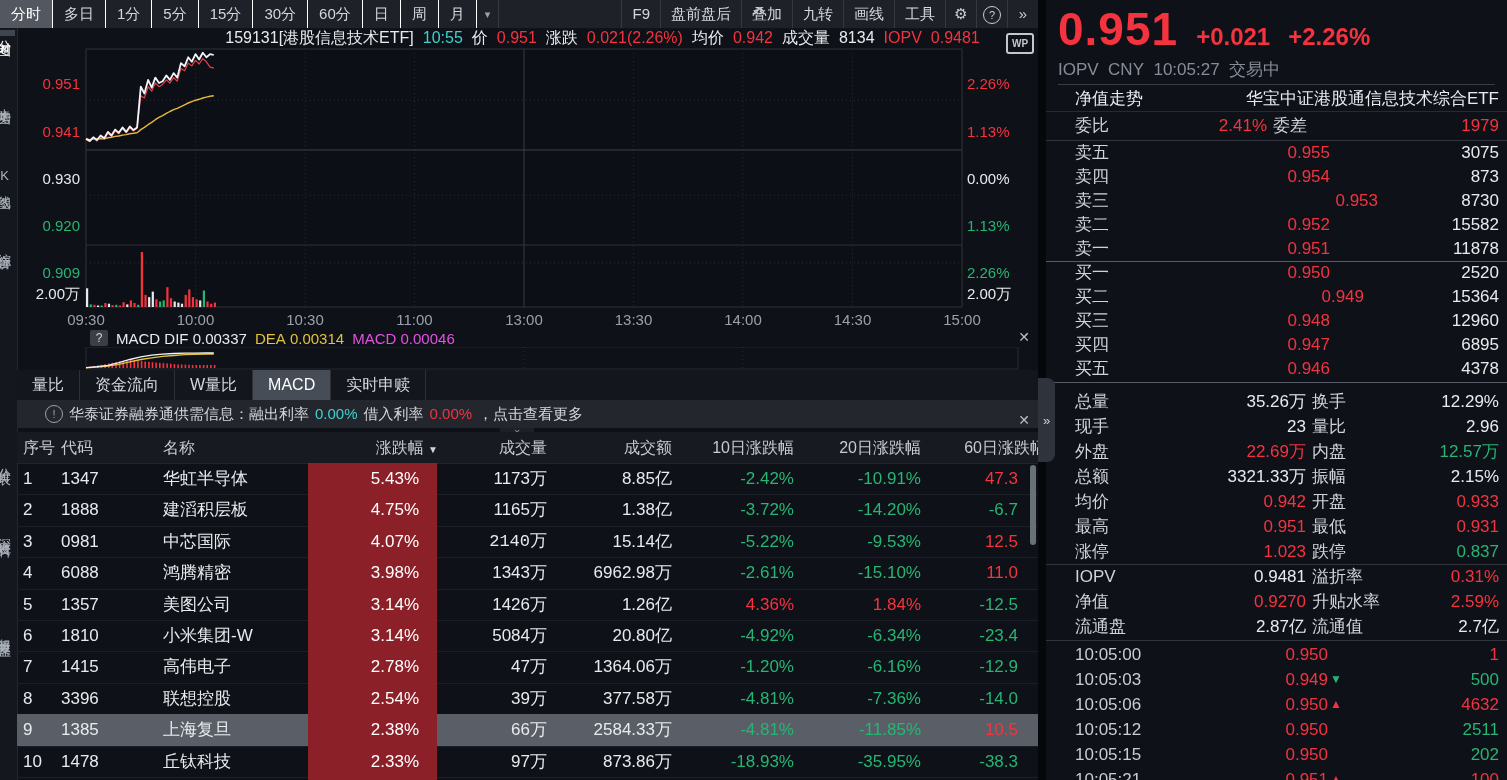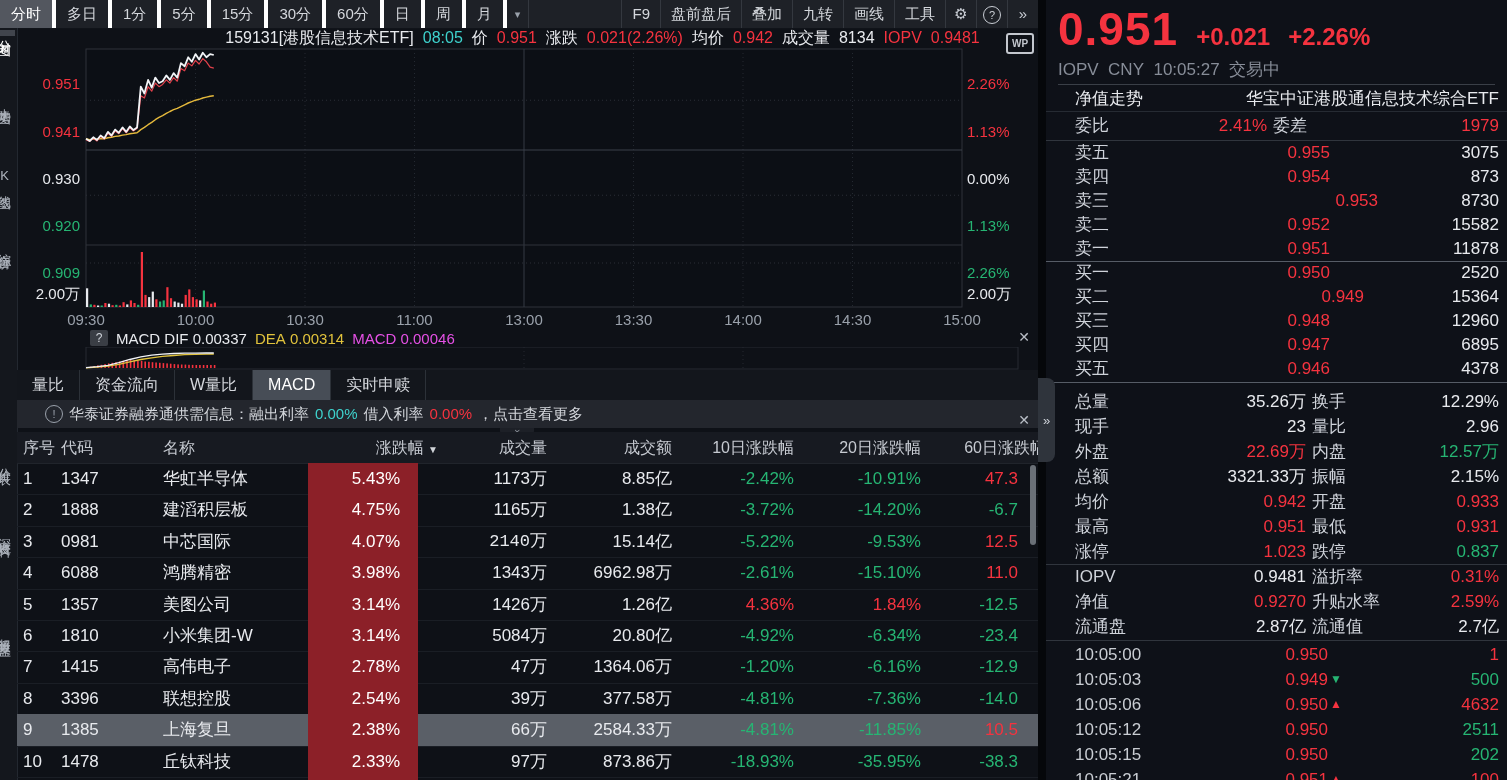--- a/index.html
+++ b/index.html
@@ -10,21 +10,21 @@
   html,body{margin:0;padding:0;background:#000;}
   .app{position:relative;width:1507px;height:780px;overflow:hidden;background:var(--bg);
        font-family:"Liberation Sans","DejaVu Sans",sans-serif;color:var(--white-t);}
   .c-r{color:var(--red)} .c-g{color:var(--green)} .c-w{color:var(--white-t)}
   .c-cy{color:var(--cyan)} .c-y{color:var(--yellow)} .c-m{color:var(--magenta)}
   .nw{white-space:nowrap}
   
   .main{position:absolute;left:0;top:0;width:1038px;height:780px;background:#0e1117;border-right:1px solid #05070a;}
   .toolbar{position:absolute;left:0;top:0;width:1038px;height:28px;background:var(--toolbar);
            display:flex;align-items:stretch;font-size:15px;color:#d4d7dc;border-bottom:1px solid #101319;}
-  .tb-tab{padding:0 11px;line-height:28px;border-right:4px solid #ffffff;cursor:default;}
+  .tb-tab{padding:0 11px;line-height:28px;border-right:1px solid #ffffff;cursor:default;}
   .tb-tab.active{background:#53575f;color:#fff;}
   .tb-caret{padding:0 8px;line-height:28px;color:#9aa1ab;border-right:1px solid #34383f;font-size:11px;}
   .tb-spacer{flex:1}
   .tb-item{padding:0 10px;line-height:28px;border-left:1px solid #34383f;}
   .tb-ico{width:30px;text-align:center;line-height:28px;border-left:1px solid #34383f;color:#c9cdd4;font-size:15px;}
   
   .strip{position:absolute;left:0;top:28px;width:17px;height:752px;background:#14171d;border-right:1px solid #232830;overflow:hidden;}
   .strip-item{position:absolute;left:-7px;width:22px;writing-mode:vertical-rl;text-orientation:upright;
               font-size:13px;color:#aeb4bd;letter-spacing:2px;line-height:22px;}
   .strip-item.active{background:#41454d;color:#fff;}
@@ -52,21 +52,21 @@
   .chev-tab{position:absolute;left:483px;top:400px;width:34px;height:9px;background:#1d2027;border-radius:0 0 6px 6px;
             color:#8d939c;font-size:10px;line-height:8px;text-align:center;}
   
   .thead{position:absolute;left:0;top:404px;width:1021px;height:31px;background:#171a21;font-size:16px;color:#c6cad1;
          border-bottom:1px solid #20242b;overflow:hidden;}
   .rows{position:absolute;left:0;top:435px;width:1021px;height:317px;overflow:hidden;}
   .trow{position:absolute;left:0;width:1021px;height:31.4px;font-size:17px;border-bottom:1px solid #1a1e25;overflow:hidden;}
   .trow.sel{background:var(--selrow);}
   .cell{position:absolute;top:0;height:31.4px;line-height:31.4px;}
   .hcell{position:absolute;top:0;height:31px;line-height:31px;}
-  .pct-cell{left:291px;width:110px;background:var(--cellred);color:#fff;text-align:right;box-sizing:border-box;padding-right:18px;}
+  .pct-cell{left:291px;width:129px;background:var(--cellred);color:#fff;text-align:right;box-sizing:border-box;padding-right:18px;}
   .sbar{position:absolute;right:2px;top:32px;width:6px;height:80px;background:#6a7077;border-radius:3px;}
   
   .gutter{position:absolute;left:1038px;top:0;width:8px;height:780px;background:#05070a;}
   .expander{position:absolute;left:1038px;top:378px;width:17px;height:84px;background:#2f343c;border-radius:0 8px 8px 0;
             color:#cfd3da;display:flex;align-items:center;justify-content:center;font-size:13px;z-index:5;}
   
   .qpanel{position:absolute;left:1046px;top:0;width:461px;height:780px;background:#0e1118;font-size:17px;}
   .qp-price{position:absolute;left:12px;top:2px;display:flex;align-items:baseline;gap:18px;}
   .qp-last{font-size:46px;font-weight:bold;color:var(--red);letter-spacing:1px;}
   .qp-chg{font-size:24px;font-weight:bold;color:var(--red);}
@@ -122,21 +122,21 @@
         <div class="strip-item" style="top: 215px;">综合屏</div>
         <div class="strip-item" style="top: 430px;">分价表</div>
         <div class="strip-item" style="top: 500px;">深度资料</div>
         <div class="strip-item" style="top: 600px;">超级复盘</div>
       </div>
 
     <div class="content">
 
       <div class="chart-header">
         <span class="nw c-w">159131[港股信息技术ETF]</span>
-        <span class="nw c-cy">08:05</span>
+        <span class="nw c-cy">10:55</span>
         <span class="nw c-w">价</span>
         <span class="nw c-r">0.951</span>
         <span class="nw c-w">涨跌</span>
         <span class="nw c-r">0.021(2.26%)</span>
         <span class="nw c-w">均价</span>
         <span class="nw c-r">0.942</span>
         <span class="nw c-w">成交量</span>
         <span class="nw c-w">8134</span>
         <span class="nw c-r">IOPV</span>
         <span class="nw c-r">0.9481</span>

